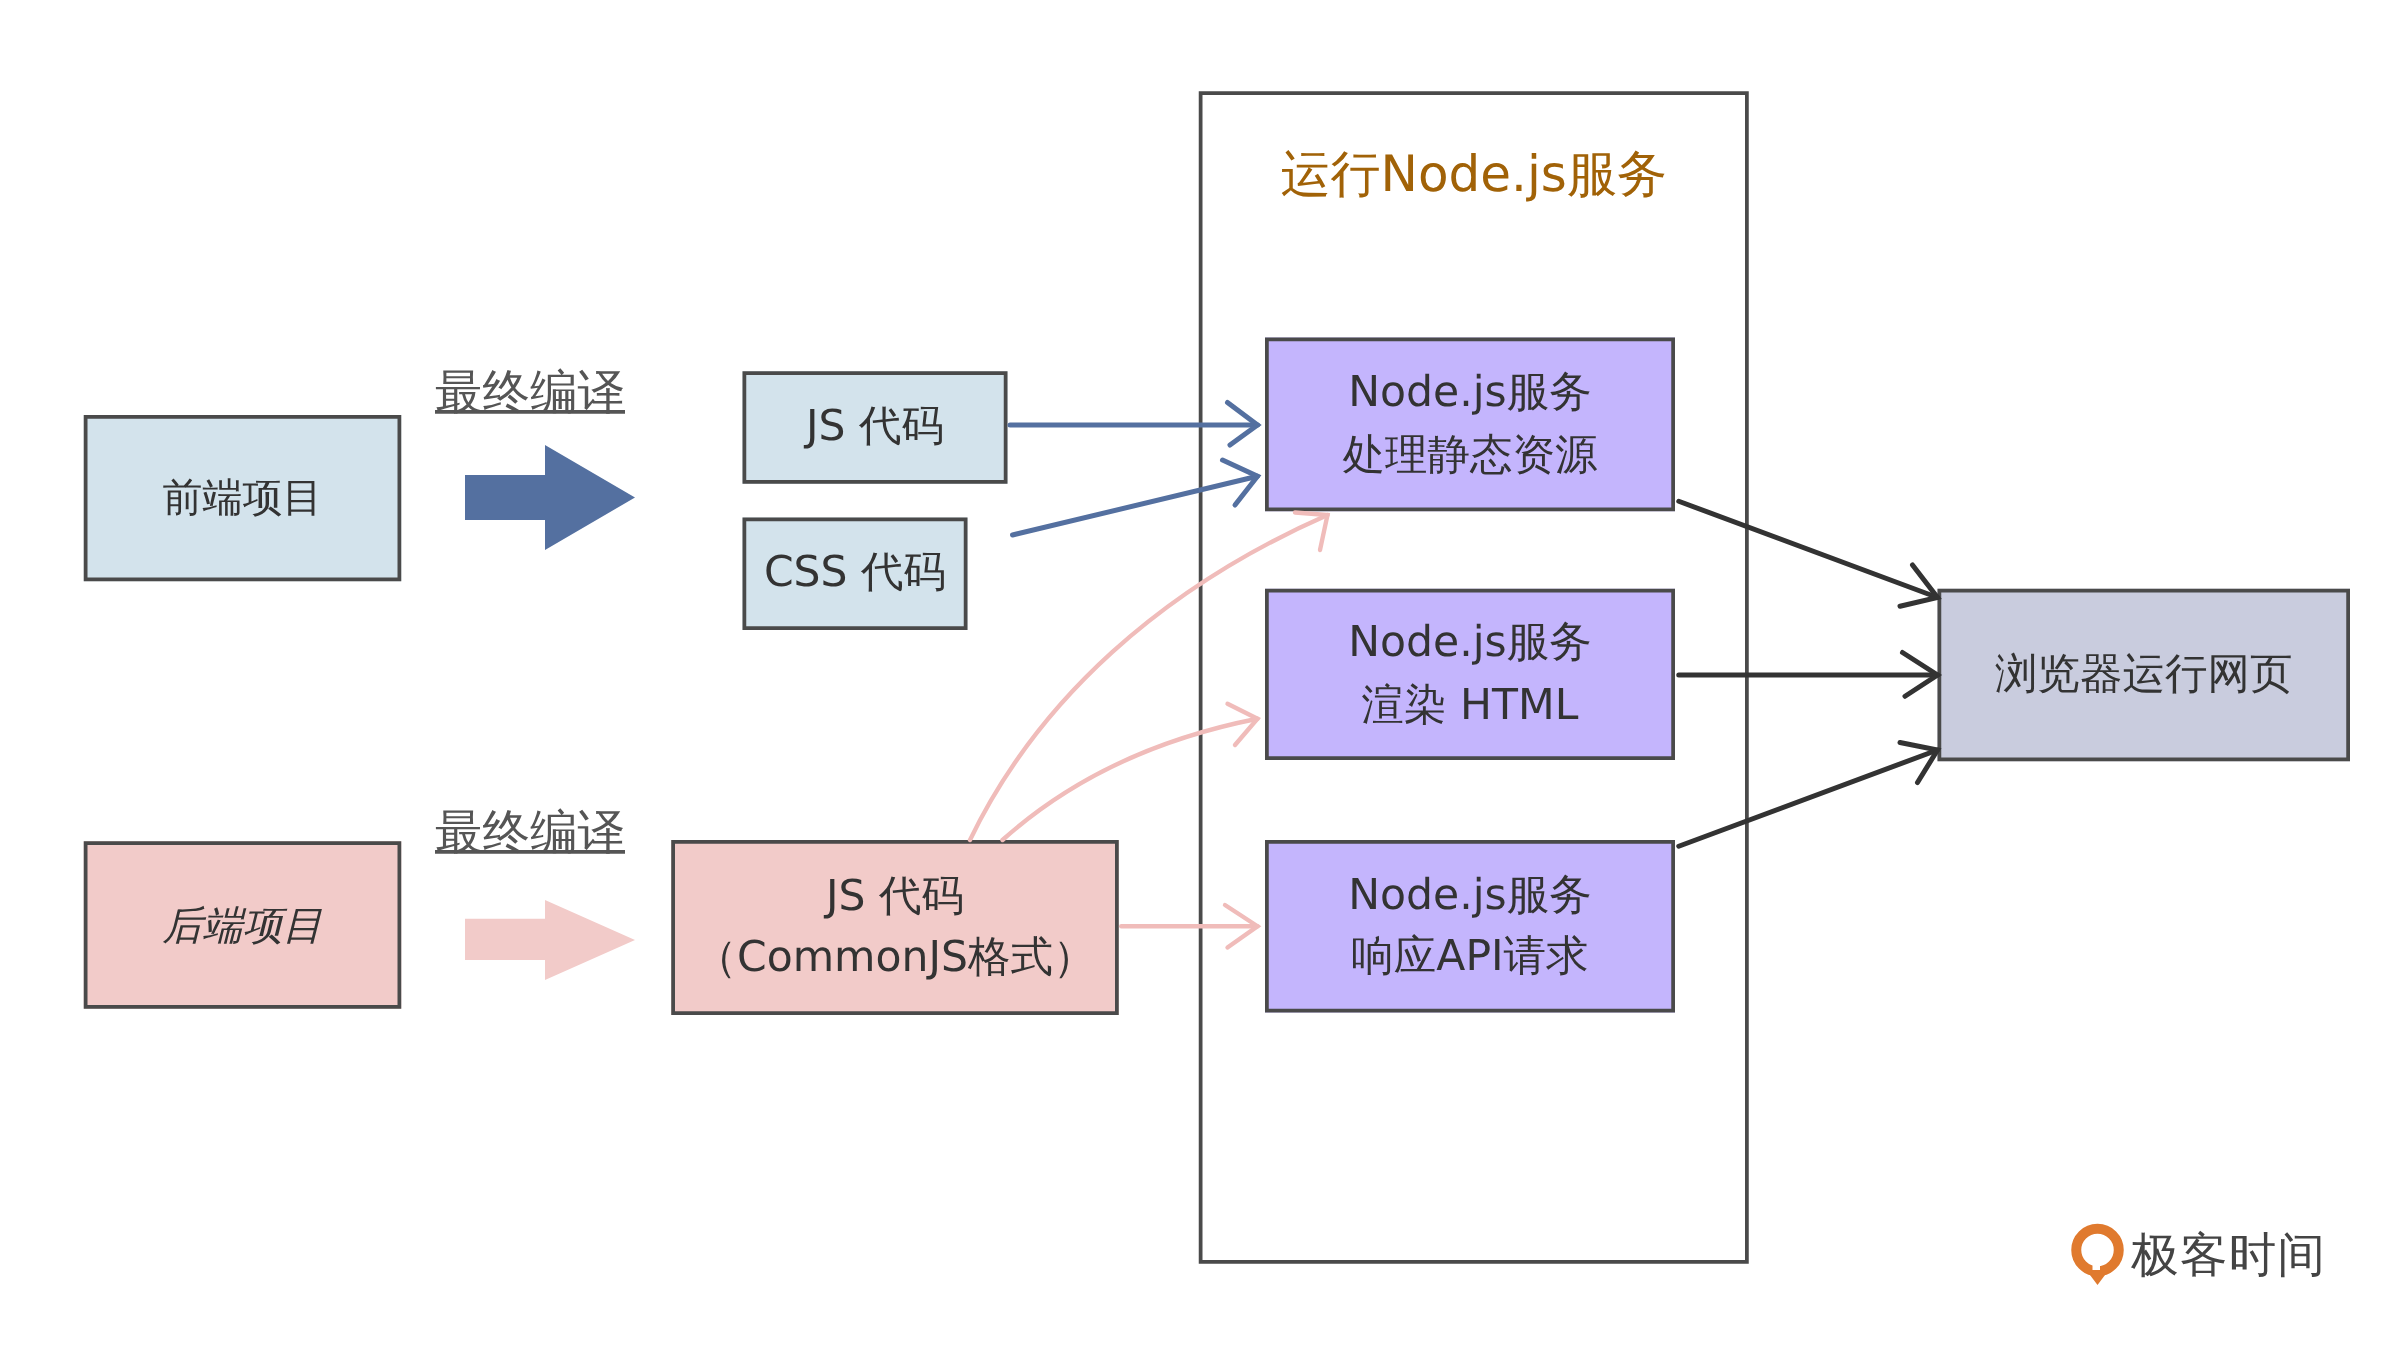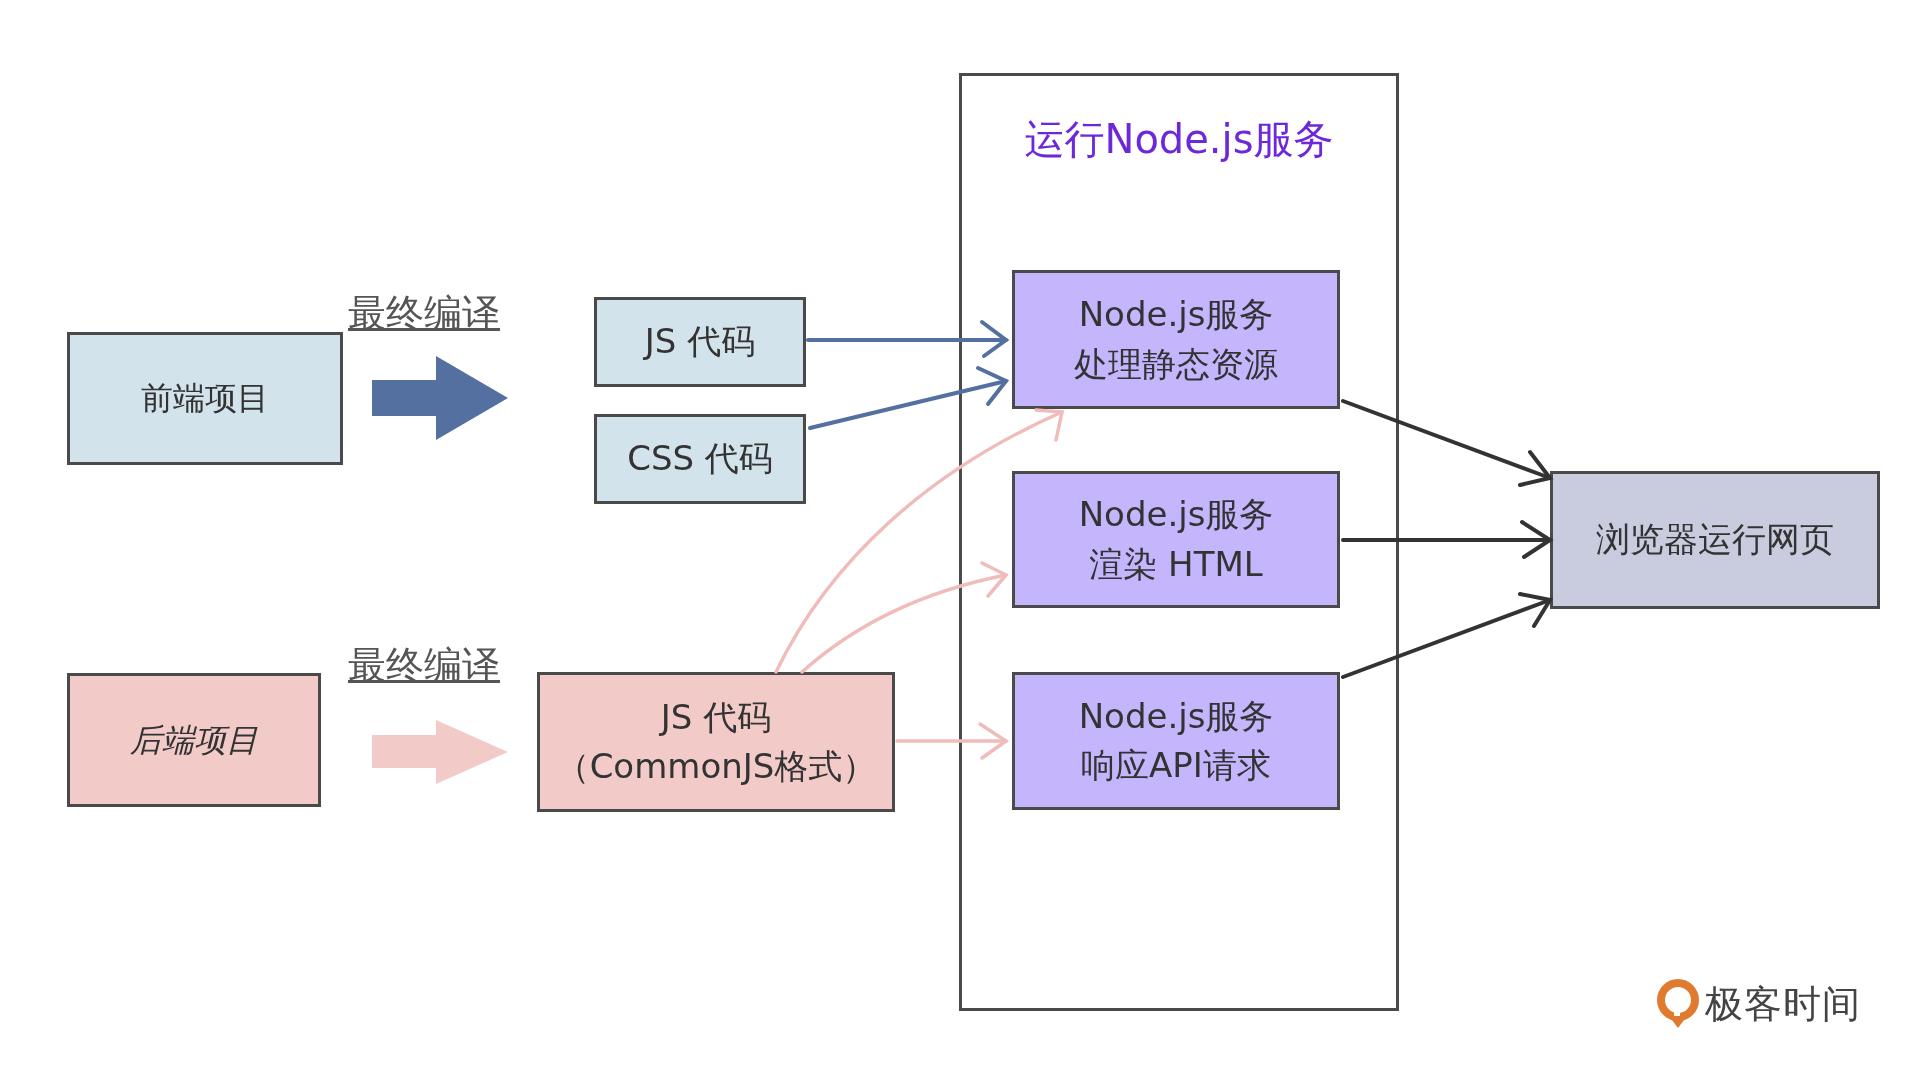--- a/index.html
+++ b/index.html
@@ -12,39 +12,39 @@
   .pink { background:#f2cbc9; }
   .lav  { background:#c9ccde; }
   .white{ background:#c4b5fd; }
   .t32 { font-size:32px; }
   .t34 { font-size:34px; }
   .label { position:absolute; font-size:38px; color:#555; white-space:nowrap;text-decoration:underline; }
   svg.overlay { position:absolute; left:0; top:0; }
   .container { position:absolute; left:959px; top:73px; width:440px; height:938px;
                box-sizing:border-box; border:3px solid #4a4a4a; background:transparent; }
   .container-title { position:absolute; left:959px; top:112px; width:440px; text-align:center;
-                     font-size:40px; color:#6d28d9; }
+                     font-size:40px; color:#a16207; }
   .logo { position:absolute; left:1655px; top:978px; display:flex; align-items:center; gap:4px; }
   .logo-text { font-size:38px; color:#444; letter-spacing:1px; }
 </style>
 </head>
 <body>
 
 <div class="container"></div>
 <div class="container-title">运行Node.js服务</div>
 
-<div class="box blue t32" style="left:67px;top:332px;width:276px;height:133px;">
+<div class="box blue t32" style="left:67px;top:332px;width:254px;height:133px;">
   <span>前端项目</span>
 </div>
 <div class="label" style="left:348px;top:288px;">最终编译</div>
 
 <div class="box blue t34" style="left:594px;top:297px;width:212px;height:90px;">
   <span>JS 代码</span>
 </div>
-<div class="box blue t34" style="left:594px;top:414px;width:212px;height:90px;">
+<div class="box blue t34" style="left:594px;top:414px;width:180px;height:90px;">
   <span>CSS 代码</span>
 </div>
 
 <div class="box pink t32" style="left:67px;top:673px;width:254px;height:134px;font-style:italic;">
   <span>后端项目</span>
 </div>
 <div class="label" style="left:348px;top:640px;">最终编译</div>
 
 <div class="box pink t34" style="left:537px;top:672px;width:358px;height:140px;">
   <span>JS 代码</span>

